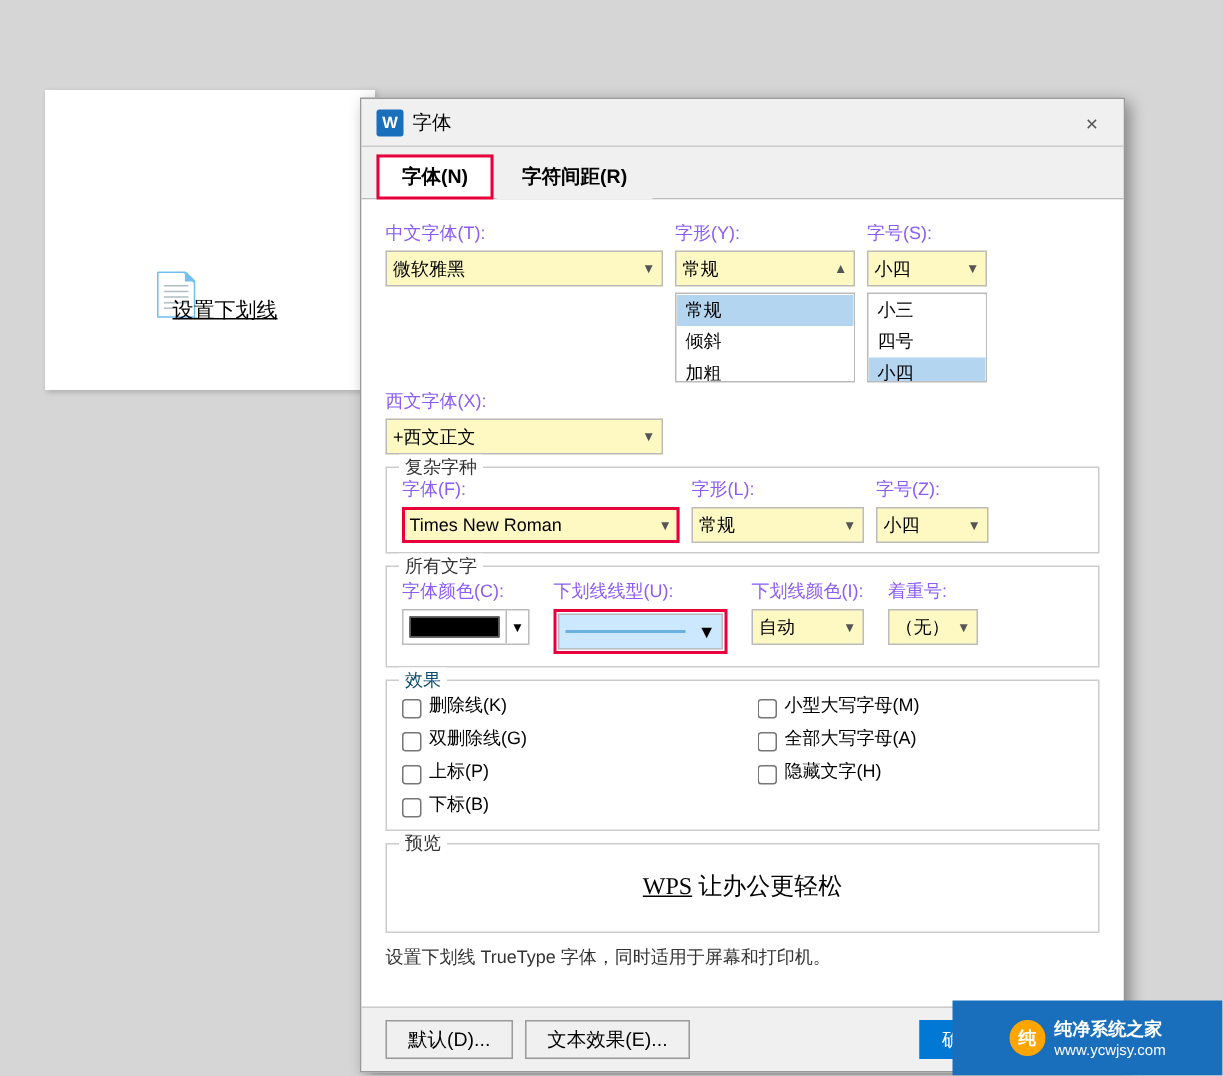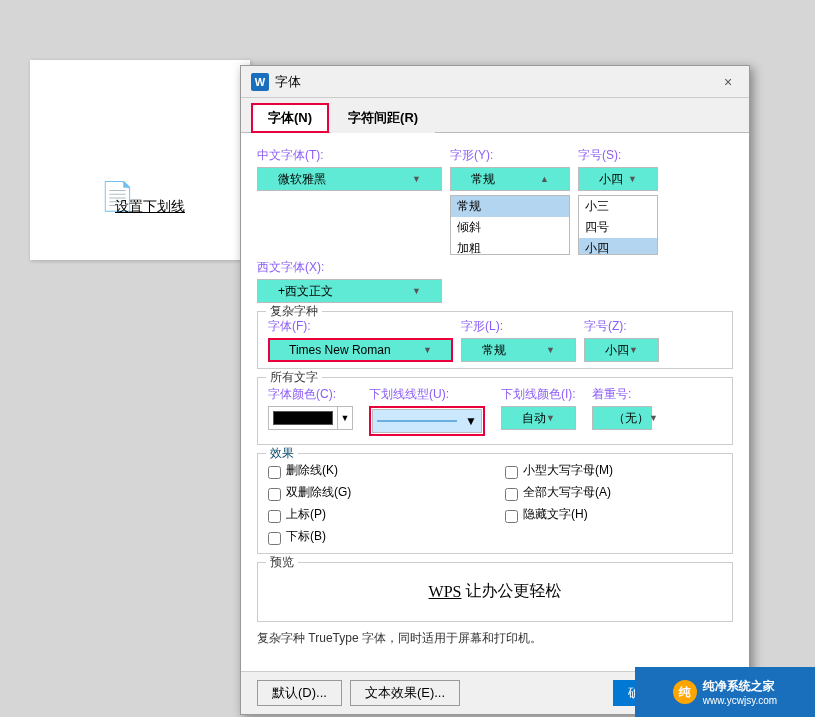--- a/index.html
+++ b/index.html
@@ -179,23 +179,23 @@
     }
     .form-col-label {
       font-size: 12px;
       color: #8b5cf6;
     }
 
     
     .select-box {
       height: 24px;
       border: 1px solid #bbb;
-      background: #5eead4;
-      font-size: 12px;
-      padding: 0 20px;
+      background: #fef9c3;
+      font-size: 12px;
+      padding: 0 4px;
       display: flex;
       align-items: center;
       justify-content: space-between;
       cursor: pointer;
       position: relative;
     }
     .select-box .arrow {
       font-size: 9px;
       color: #555;
     }
@@ -578,21 +578,21 @@
       </div>
     </div>
 
     <div class="preview-section">
       <span class="preview-title">预览</span>
       <div class="preview-content">
         <span class="preview-underline-word">WPS</span>&nbsp;<span>让办公更轻松</span>
       </div>
     </div>
 
-    <p class="truetype-note">复杂字种 TrueType 字体，同时适用于屏幕和打印机。</p>
+    <p class="truetype-note">设置下划线 TrueType 字体，同时适用于屏幕和打印机。</p>
 
   </div>
 
   <div class="dialog-footer">
     <button class="btn">默认(D)...</button>
     <button class="btn">文本效果(E)...</button>
     <div class="btn-spacer"></div>
     <button class="btn btn-primary">确定</button>
     <button class="btn">取消</button>
   </div>

